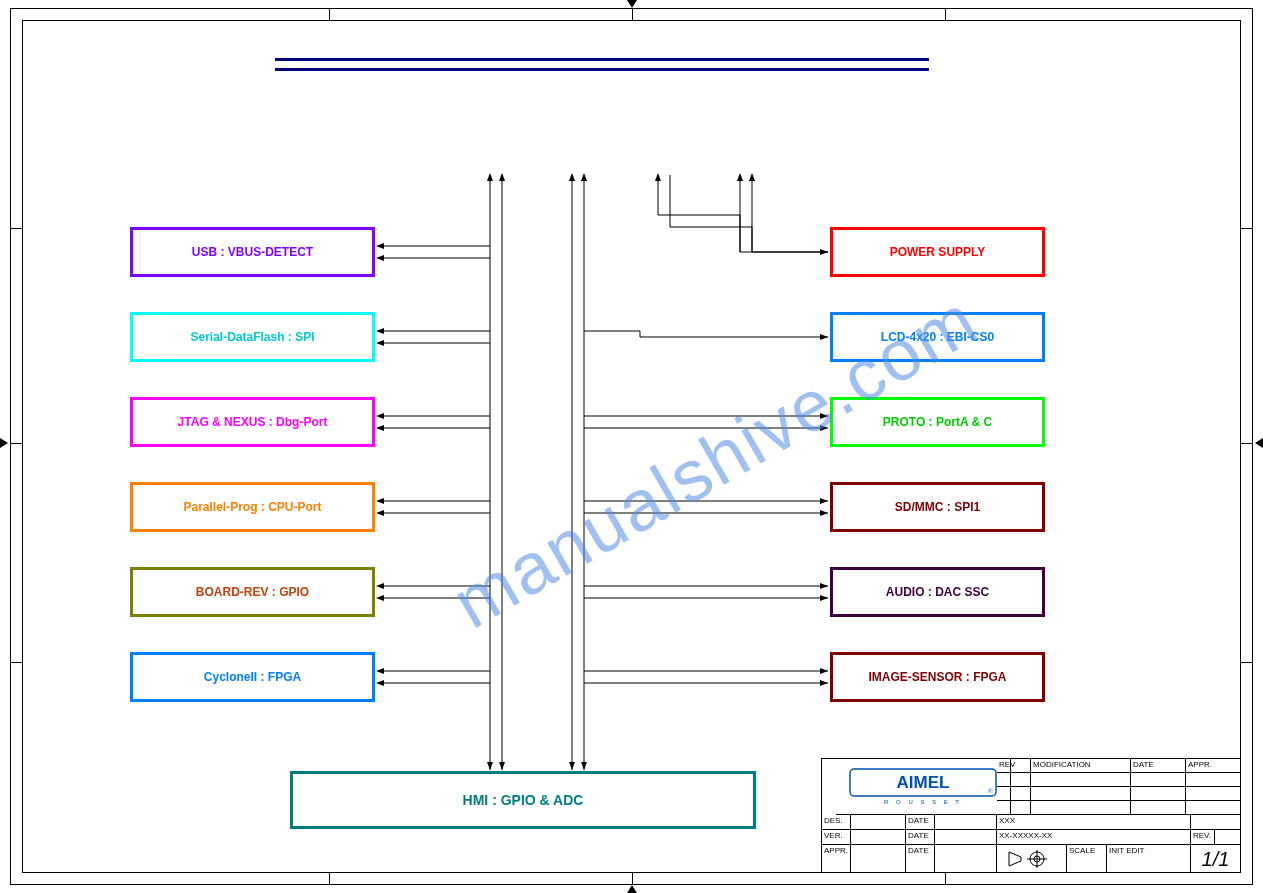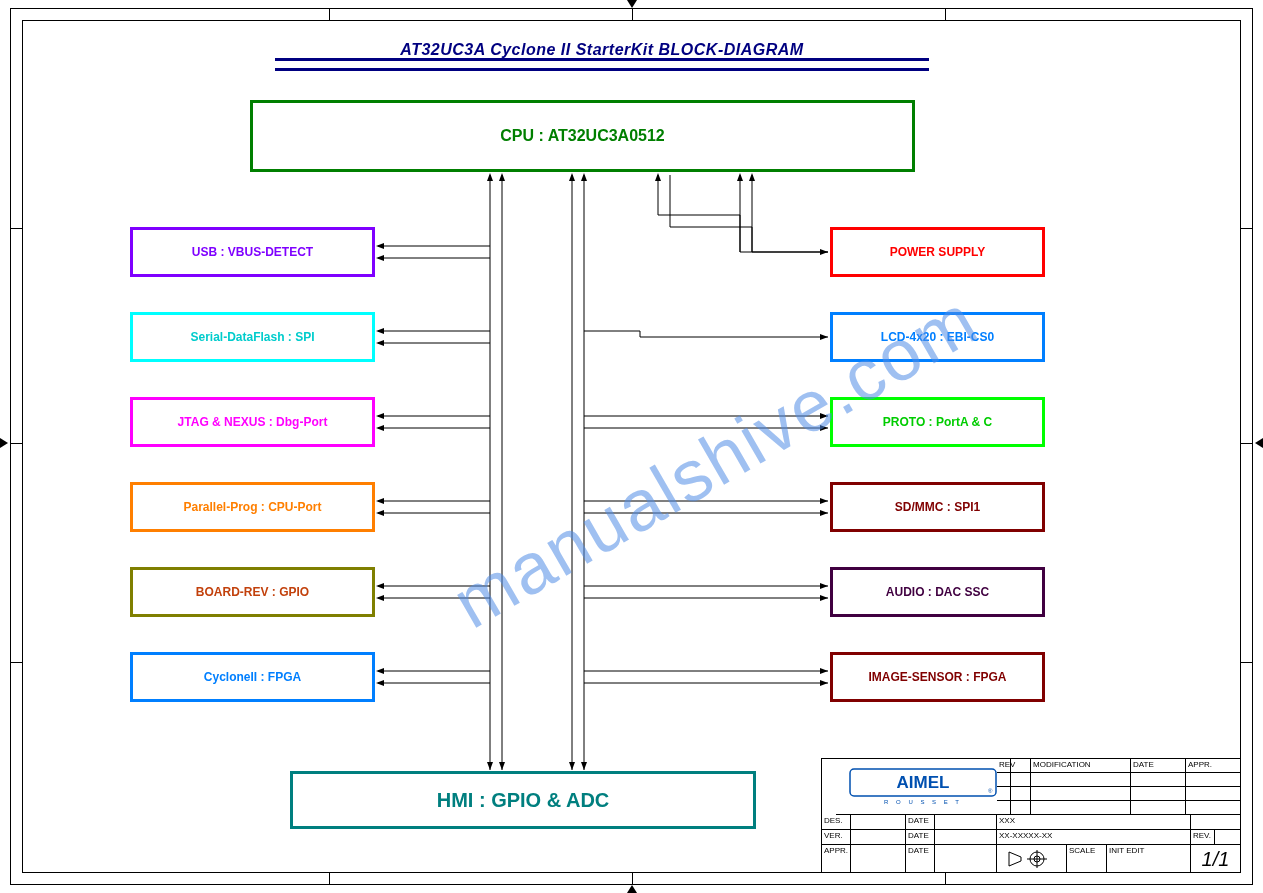--- a/index.html
+++ b/index.html
@@ -15,21 +15,21 @@
 .tarr { position: absolute; width: 0; height: 0; }
 .tarr.ta-l { border-top: 5px solid transparent; border-bottom: 5px solid transparent; border-left: 8px solid #000; }
 .tarr.ta-r { border-top: 5px solid transparent; border-bottom: 5px solid transparent; border-right: 8px solid #000; }
 .tarr.ta-u { border-left: 5px solid transparent; border-right: 5px solid transparent; border-top: 8px solid #000; }
 .tarr.ta-d { border-left: 5px solid transparent; border-right: 5px solid transparent; border-bottom: 8px solid #000; }
 .title-line1 { position: absolute; left: 275px; top: 58px; width: 654px; height: 3px; background: #000080; }
 .title-line2 { position: absolute; left: 275px; top: 68px; width: 654px; height: 3px; background: #000080; }
 .title-text { position: absolute; left: 275px; top: 41px; width: 654px; text-align: center; font-size: 16px; font-style: italic; font-weight: bold; color: #000080; letter-spacing: .5px; }
 .box { position: absolute; display: flex; align-items: center; justify-content: center; text-align: center; font-size: 12px; font-weight: bold; }
 .cpu       { border: 3px solid #007f00; color:#007f00; left: 250px; top: 100px; width: 665px; height: 72px; font-size:16px; }
-.bottom    { border: 3px solid #007f7f; color:#007f7f; left: 290px; top: 771px; width: 466px; height: 58px; font-size:20px; }
+.bottom    { border: 3px solid #007f7f; color:#007f7f; left: 290px; top: 771px; width: 466px; height: 58px; font-size:14px; }
 .b-usb     { border: 3px solid #7f00ff; color:#7f00ff; }
 .b-serial  { border: 3px solid #00ffff; color:#00cccc; }
 .b-jtag    { border: 3px solid #ff00ff; color:#ff00ff; }
 .b-prog    { border: 3px solid #ff7f00; color:#ff7f00; }
 .b-rev     { border: 3px solid #7f7f00; color:#c2410c; }
 .b-cycii   { border: 3px solid #007fff; color:#007fff; }
 .b-power   { border: 3px solid #ff0000; color:#ff0000; }
 .b-lcd     { border: 3px solid #007fff; color:#007fff; }
 .b-proto   { border: 3px solid #00ff00; color:#00cc00; }
 .b-mmc     { border: 3px solid #800000; color:#800000; }
@@ -64,25 +64,23 @@
   <div class="tick t-left" style="top:443px"></div>
   <div class="tick t-left" style="top:662px"></div>
   <div class="tick t-right" style="top:228px"></div>
   <div class="tick t-right" style="top:443px"></div>
   <div class="tick t-right" style="top:662px"></div>
   <div class="tarr ta-l" style="left:0; top:438px"></div>
   <div class="tarr ta-r" style="right:0; top:438px"></div>
   <div class="tarr ta-u" style="top:0; left:627px"></div>
   <div class="tarr ta-d" style="bottom:0; left:627px"></div>
 
-  <div class="title-text">AT32UC3A Cyclone II StarterKit  BLOCK-DIAGRAM</div>
   <div class="title-line1"></div>
   <div class="title-line2"></div>
 
-  <div class="box cpu">CPU  :  AT32UC3A0512</div>
 
   <div class="box lb b-usb" style="top:227px">USB : VBUS-DETECT</div>
   <div class="box lb b-serial" style="top:312px">Serial-DataFlash : SPI</div>
   <div class="box lb b-jtag" style="top:397px">JTAG &amp; NEXUS : Dbg-Port</div>
   <div class="box lb b-prog" style="top:482px">Parallel-Prog : CPU-Port</div>
   <div class="box lb b-rev" style="top:567px">BOARD-REV : GPIO</div>
   <div class="box lb b-cycii" style="top:652px">CycloneII : FPGA</div>
 
   <div class="box rb b-power" style="top:227px">POWER SUPPLY</div>
   <div class="box rb b-lcd" style="top:312px">LCD-4x20 : EBI-CS0</div>

